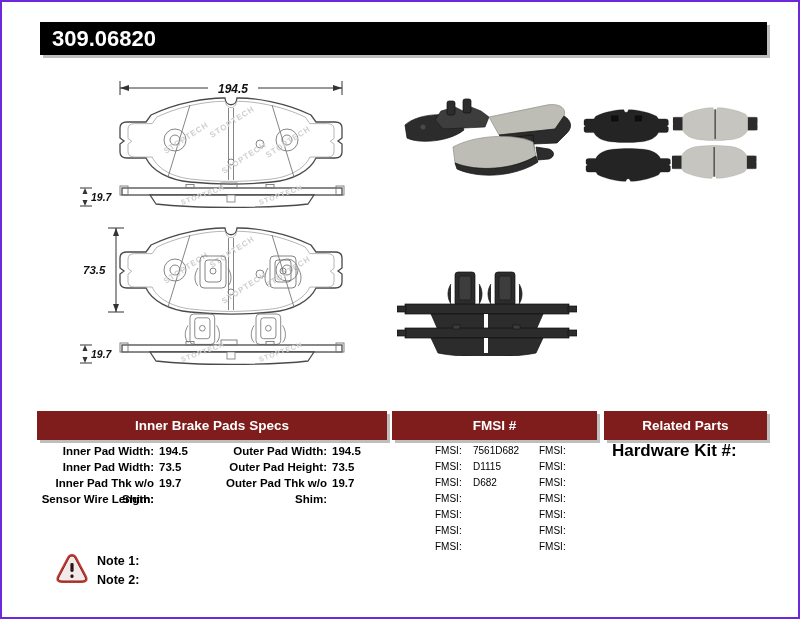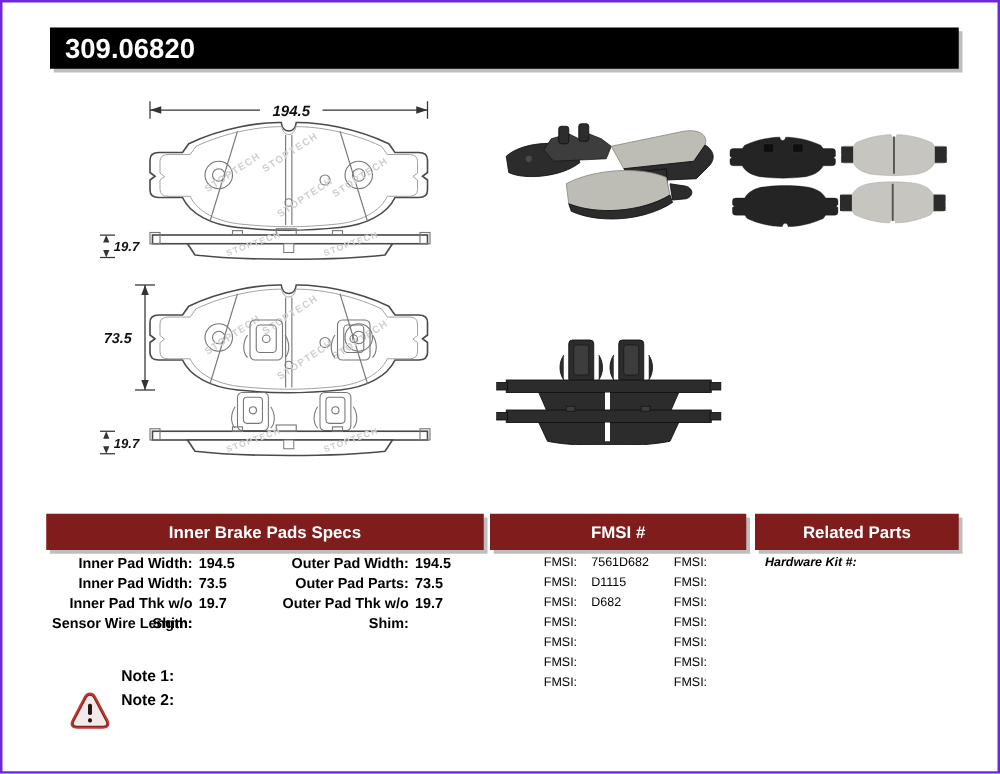--- a/index.html
+++ b/index.html
@@ -39,23 +39,23 @@
   .thead.single{justify-content:center;}
   .spec-col{position:absolute;top:441px;font-size:11.5px;font-weight:bold;}
   .spec-row{display:flex;height:16px;line-height:16px;}
   .spec-label{text-align:right;}
   .inner-col .spec-label{width:132px;}
   .outer-col .spec-label{width:130px;}
   .spec-value{padding-left:5px;white-space:nowrap;}
   .fmsi-col{position:absolute;top:441px;font-size:10px;font-weight:normal;margin-left:40px;}
   .fmsi-row{height:16px;line-height:16px;white-space:nowrap;}
   .fmsi-label{display:inline-block;width:38px;}
-  .related-col{position:absolute;top:441px;font-size:10px;font-weight:bold;font-style:italic;}
+  .related-col{position:absolute;top:441px;font-size:17px;font-weight:bold;}
   
-  .notes{position:absolute;left:95px;top:530px;font-size:12.5px;font-weight:bold;}
+  .notes{position:absolute;left:95px;top:550px;font-size:12.5px;font-weight:bold;}
   .note-row{height:19px;line-height:19px;}
 </style>
 </head>
 <body>
 
 <div class="page">
 
   <div class="topbar">
     <span>309.06820</span>
   </div>
@@ -245,21 +245,21 @@
       <span class="spec-value"></span>
     </div>
   </div>
 
   <div class="spec-col outer-col" style="left:195px;width:176px">
     <div class="spec-row">
       <span class="spec-label">Outer Pad Width:</span>
       <span class="spec-value">194.5</span>
     </div>
     <div class="spec-row">
-      <span class="spec-label">Outer Pad Parts:</span>
+      <span class="spec-label">Outer Pad Height:</span>
       <span class="spec-value">73.5</span>
     </div>
     <div class="spec-row">
       <span class="spec-label">Outer Pad Thk w/o Shim:</span>
       <span class="spec-value">19.7</span>
     </div>
   </div>
 
   <div class="fmsi-col" style="left:393px">
     <div class="fmsi-row"><span class="fmsi-label">FMSI:</span><span>7561D682</span></div>

